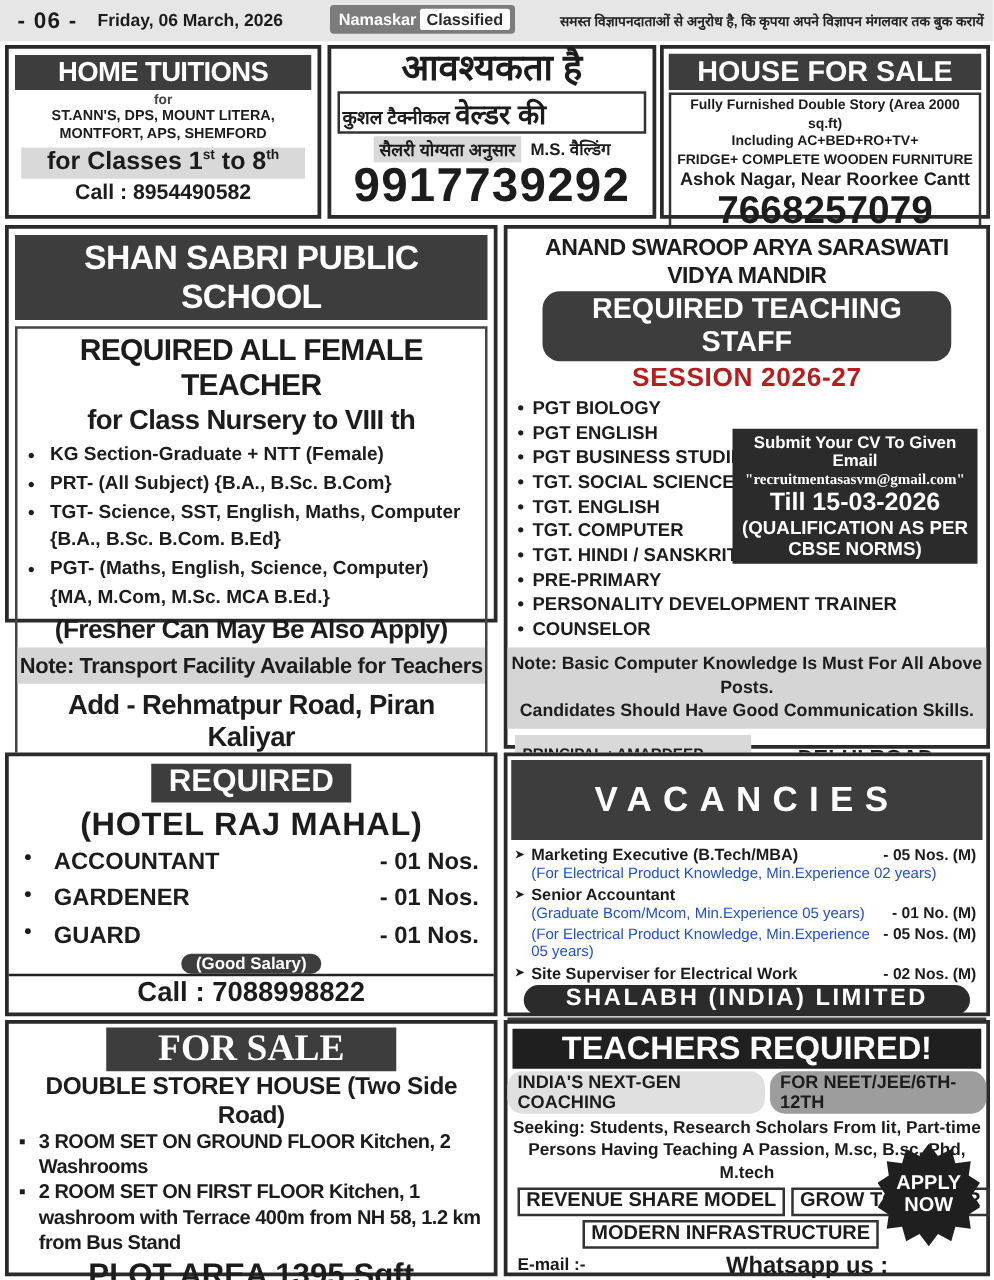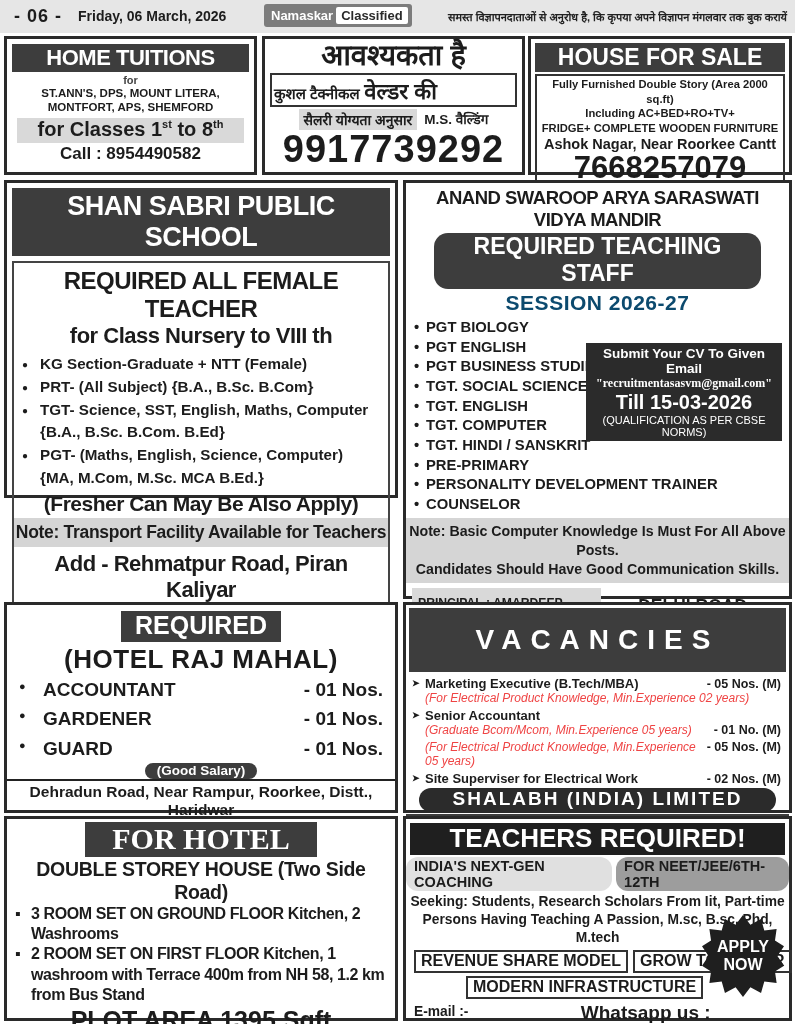--- a/index.html
+++ b/index.html
@@ -58,29 +58,29 @@
   .ad-shan li::before { content:"●"; position:absolute; left:0; font-size:10px; top:4px; }
   .ad-shan .fresher { font-size:21px; font-weight:800; text-align:center; margin:2px 0; letter-spacing:-0.5px; }
   .ad-shan .note { background:#d5d5d5; font-size:17.5px; font-weight:800; text-align:center; padding:4px 0; margin:2px -8px; letter-spacing:-0.3px; }
   .ad-shan .addr { font-size:22px; font-weight:800; text-align:center; margin-top:4px; letter-spacing:-0.5px; }
   .ad-shan .phones { font-size:33px; font-weight:800; text-align:center; letter-spacing:-0.5px; }
 
   
   .ad-anand { left:403px; top:180px; width:389px; height:419px; padding:4px 6px; }
   .ad-anand .atitle { font-size:18.5px; font-weight:800; text-align:center; letter-spacing:-0.5px; }
   .ad-anand .pill { background:#3d3d3d; color:#fff; border-radius:14px; width:88%; margin:2px auto; font-size:23px; font-weight:800; text-align:center; padding:0 0 2px; }
-  .ad-anand .session { font-size:21px; font-weight:700; text-align:center; color:#0c4a6e; letter-spacing:0.5px; }
+  .ad-anand .session { font-size:21px; font-weight:700; text-align:center; color:#b91c1c; letter-spacing:0.5px; }
   .ad-anand ul { list-style:none; margin-top:3px; }
   .ad-anand li { font-size:14.8px; font-weight:700; line-height:1.33; padding-left:14px; position:relative; }
   .ad-anand li::before { content:"•"; position:absolute; left:2px; }
   .cvbox { position:absolute; right:7px; top:160px; width:196px; background:#2b2b2b; color:#fff; text-align:center; padding:3px 2px; }
   .cvbox .c1 { font-size:13.5px; font-weight:800; }
   .cvbox .c2 { font-family:"Liberation Serif", serif; font-size:12px; font-weight:700; }
   .cvbox .c3 { font-size:20px; font-weight:800; }
-  .cvbox .c4 { font-size:11px; font-weight:400; }
+  .cvbox .c4 { font-size:15px; font-weight:700; }
   .ad-anand .note { background:#d5d5d5; font-size:14.2px; font-weight:700; text-align:center; padding:4px 2px; margin:3px -6px 0; line-height:1.35; }
   .ad-anand .brow { display:flex; margin-top:5px; align-items:center; gap:6px; }
   .ad-anand .pm { background:#d9d9d9; font-size:12.2px; font-weight:800; padding:6px 6px; width:51%; line-height:1.5; }
   .ad-anand .daddr { font-size:17.5px; font-weight:800; text-align:center; flex:1; line-height:1.35; }
   .ad-anand .contact { font-size:24px; font-weight:800; text-align:center; margin-top:5px; }
 
   
   .ad-hotel { left:4px; top:602px; width:394px; height:211px; padding:4px 12px 0; }
   .ad-hotel .bar { width:44%; margin:2px auto; font-size:25px; font-weight:800; padding:0 0 2px; }
   .ad-hotel .sub { font-size:26px; font-weight:800; text-align:center; letter-spacing:0.5px; }
@@ -92,21 +92,21 @@
   .ad-hotel .addr { font-size:15.5px; font-weight:800; text-align:center; margin-top:2px; }
   .ad-hotel .call { font-size:22px; font-weight:800; text-align:center; }
 
   
   .ad-vac { left:403px; top:602px; width:389px; height:211px; }
   .ad-vac .bar { margin:3px; font-size:28px; font-weight:900; letter-spacing:9px; padding:16px; line-height:1.15; }
   .ad-vac .items { padding:1px 8px 0 6px; }
   .ad-vac .vrow { display:flex; justify-content:space-between; align-items:baseline; }
   .ad-vac .role { font-size:13px; font-weight:800; padding-left:13px; position:relative; }
   .ad-vac .role::before { content:"➤"; position:absolute; left:0; font-size:9px; top:2px; }
-  .ad-vac .detail { font-size:12px; font-weight:500; padding-left:13px; color:#ef4444;font-style:italic; }
+  .ad-vac .detail { font-size:12px; font-weight:500; padding-left:13px; color:#1d4ed8; }
   .ad-vac .cnt { font-size:12.5px; font-weight:800; white-space:nowrap; }
   .ad-vac .gap { height:3px; }
   .ad-vac .company { background:#2b2b2b; color:#fff; border-radius:16px; width:93%; margin:2px auto; font-size:19px; font-weight:800; letter-spacing:2px; text-align:center; padding:0 0 2px; }
   .ad-vac .foot { background:#3d3d3d; color:#fff; text-align:center; font-size:12.3px; font-weight:700; padding:2px 0 3px; line-height:1.35; }
 
   
   .ad-sale { left:4px; top:816px; width:394px; height:205px; }
   .ad-sale .bar { width:60%; margin:3px auto 1px; font-family:"Liberation Serif", serif; font-size:30px; font-weight:800; padding:0; line-height:1.15; }
   .ad-sale .sub { font-size:19.5px; font-weight:800; text-align:center; letter-spacing:-0.3px; }
   .ad-sale ul { list-style:none; padding:0 8px; }
@@ -245,21 +245,20 @@
     <div class="row">
       <span class="role">GARDENER</span>
       <span>-   01 Nos.</span>
     </div>
     <div class="row">
       <span class="role">GUARD</span>
       <span>-   01 Nos.</span>
     </div>
     <div class="sal">(Good Salary)</div>
     <div class="hr"></div>
-    <div class="addr">Dehradun Road, Near Rampur, Roorkee, Distt., Haridwar</div>
     <div class="call">Call : 7088998822</div>
   </div>
 
   <div class="ad ad-vac">
     <div class="bar">VACANCIES</div>
     <div class="items">
       <div class="vrow">
         <span class="role">Marketing Executive (B.Tech/MBA)</span>
         <span class="cnt">- 05 Nos. (M)</span>
       </div>
@@ -282,21 +281,21 @@
       </div>
     </div>
     <div class="company">SHALABH (INDIA) LIMITED</div>
     <div class="foot">
       <span>Add. : Near DPS, Puhana, Dehradun Road, Roorkee</span><br>
       <span>Phone: 9917166551, 9219405567  |  Email: shalabhindialtd@gmail.com</span>
     </div>
   </div>
 
   <div class="ad ad-sale">
-    <div class="bar">FOR HOTEL</div>
+    <div class="bar">FOR SALE</div>
     <div class="sub">DOUBLE STOREY HOUSE (Two Side Road)</div>
     <ul>
       <li>3 ROOM SET ON GROUND FLOOR Kitchen, 2 Washrooms</li>
       <li>2 ROOM SET ON FIRST FLOOR Kitchen, 1 washroom with Terrace 400m from NH 58, 1.2 km from Bus Stand</li>
     </ul>
     <div class="plot">PLOT AREA 1395 Sqft</div>
 
   </div>
 
   <div class="ad ad-teach">

